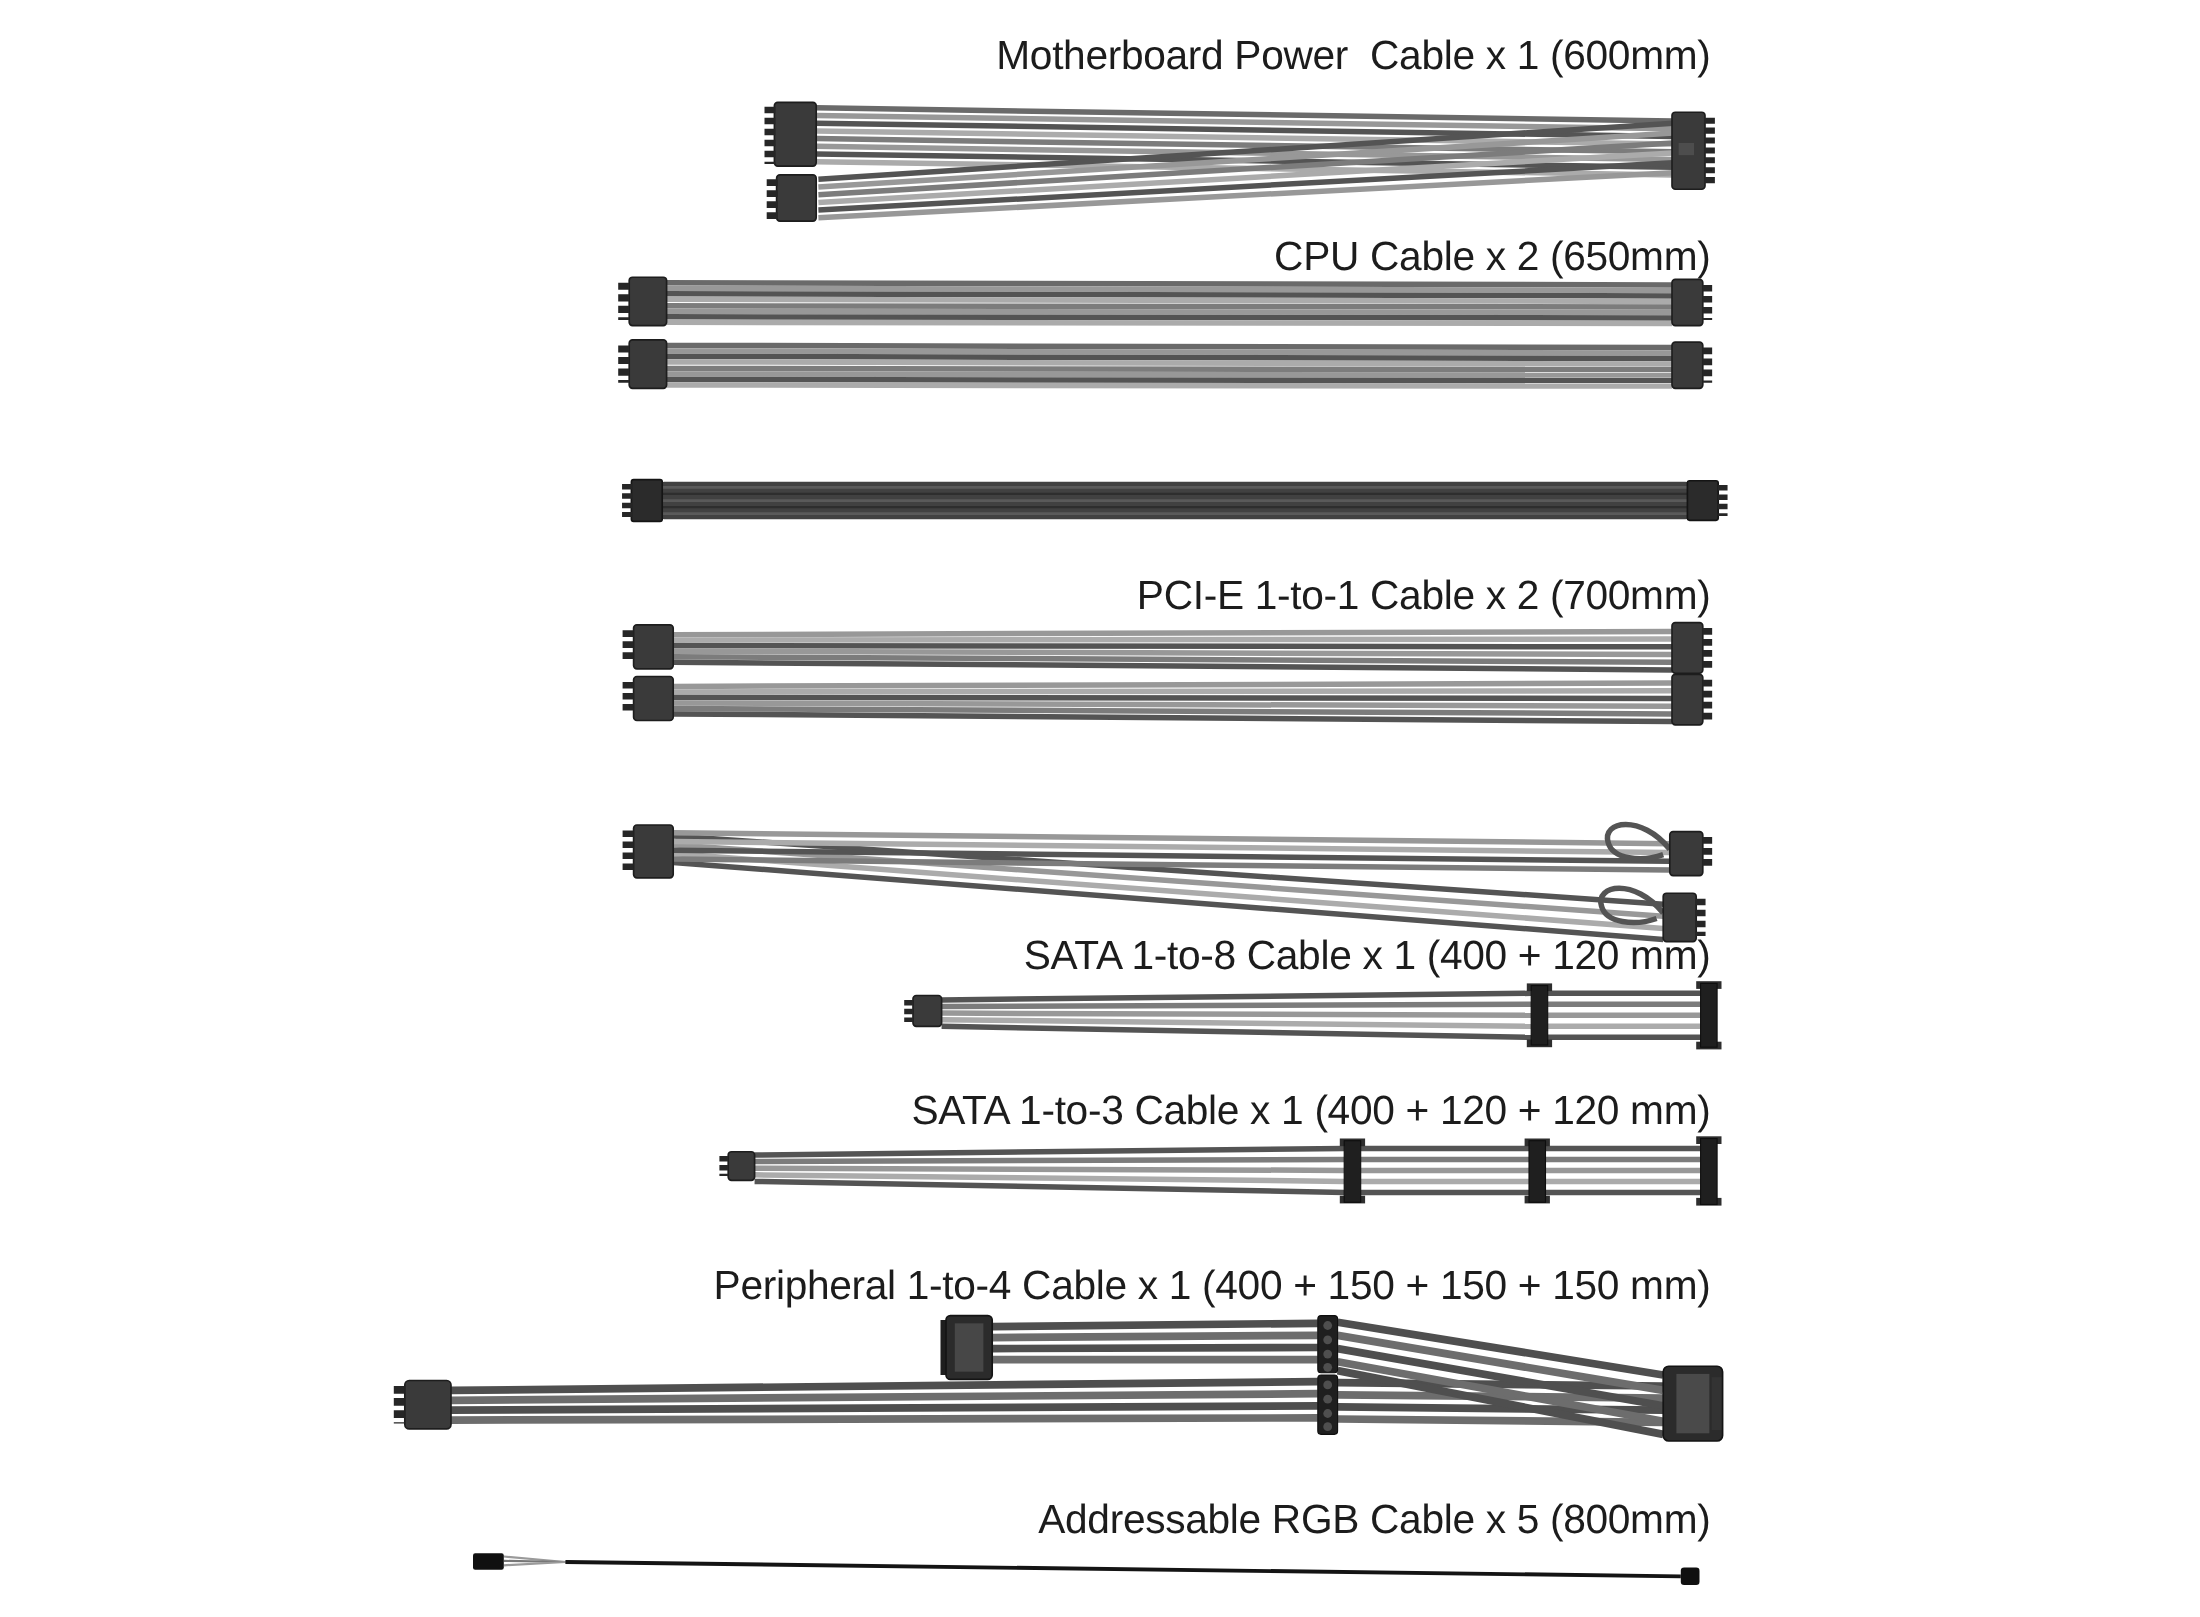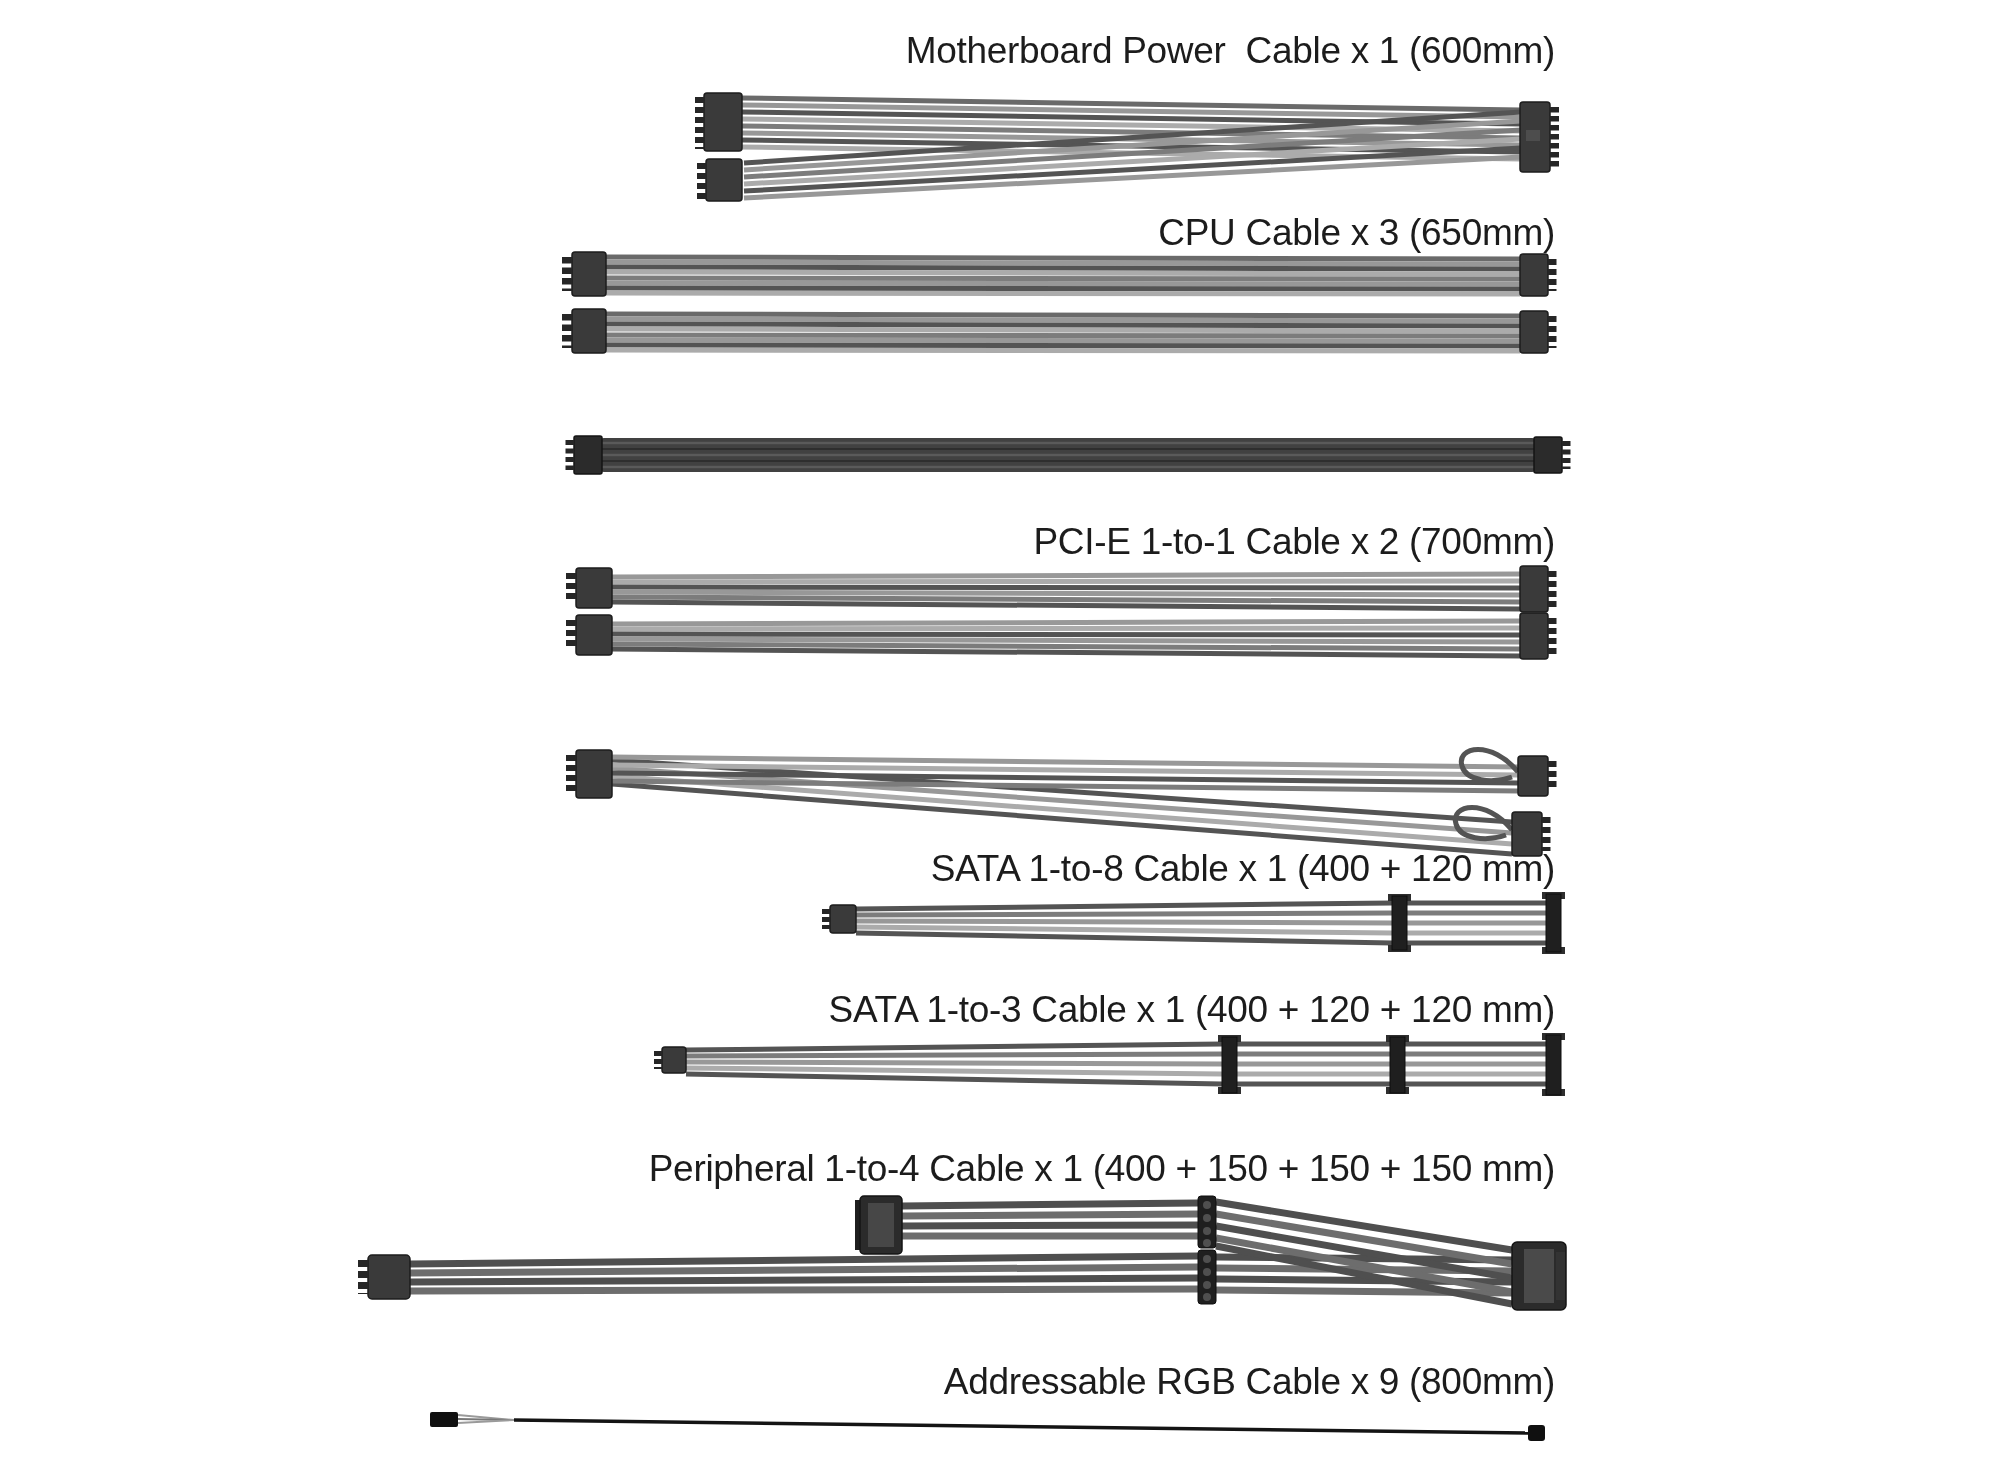--- a/index.html
+++ b/index.html
@@ -37,26 +37,26 @@
   .sata{fill:#1f1f1f;stroke:#0e0e0e;stroke-width:1;}
   .cap{fill:#2e2e2e;}
   .teeth{stroke:#262626;fill:none;}
 </style>
 </head>
 <body>
 
 <div class="page">
 
   <div class="label" style="top:30px">Motherboard Power  Cable x 1 (600mm)</div>
-  <div class="label" style="top:212px">CPU Cable x 3 (650mm)</div>
+  <div class="label" style="top:212px">CPU Cable x 2 (650mm)</div>
   <div class="label" style="top:521px">PCI-E 1-to-1 Cable x 2 (700mm)</div>
   <div class="label" style="top:848px">SATA 1-to-8 Cable x 1 (400 + 120 mm)</div>
   <div class="label" style="top:989px">SATA 1-to-3 Cable x 1 (400 + 120 + 120 mm)</div>
   <div class="label" style="top:1148px">Peripheral 1-to-4 Cable x 1 (400 + 150 + 150 + 150 mm)</div>
-  <div class="label" style="top:1361px">Addressable RGB Cable x 9 (800mm)</div>
+  <div class="label" style="top:1361px">Addressable RGB Cable x 5 (800mm)</div>
 
   <svg class="art" width="2000" height="1470" viewBox="0 0 2000 1470">
 
     <g>
 
       <line class="wA" x1="742" y1="98" x2="1521" y2="110"></line>
       <line class="wB" x1="742" y1="105" x2="1521" y2="117"></line>
       <line class="wC" x1="742" y1="112" x2="1521" y2="124"></line>
       <line class="wD" x1="742" y1="119" x2="1521" y2="131"></line>
       <line class="wE" x1="742" y1="126" x2="1521" y2="138"></line>

